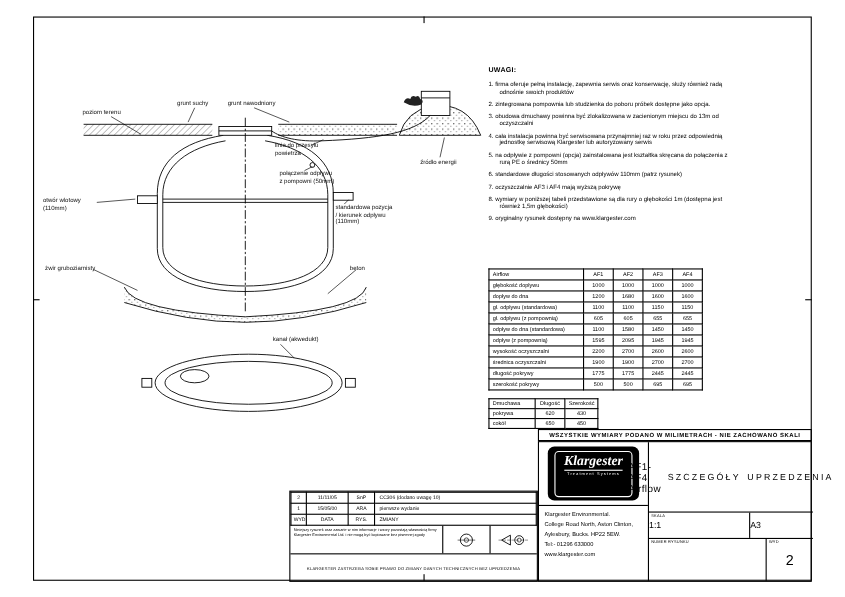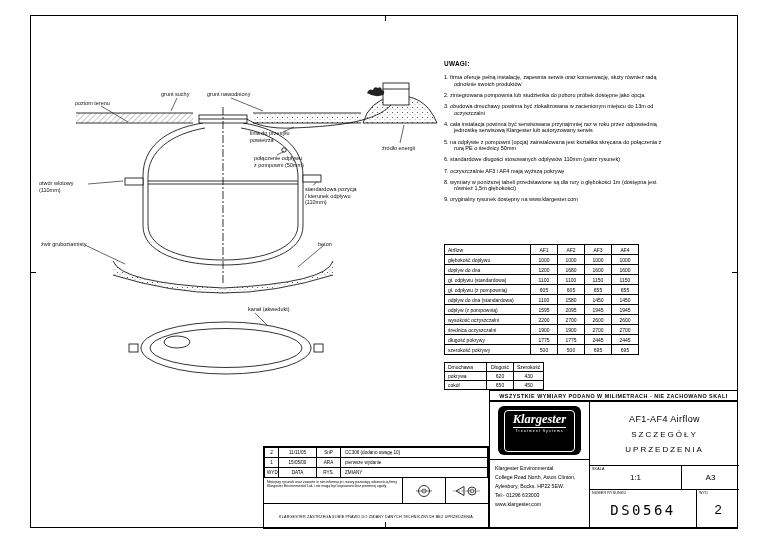--- a/index.html
+++ b/index.html
@@ -34,30 +34,30 @@
   .titleblock{position:absolute;left:458px;top:385px;width:249px;height:128px;border:1px solid #000}
   .tb-left{position:absolute;left:0;top:0;width:100px;height:100%;border-right:1px solid #000}
   .tb-logo-box{height:58px;border-bottom:1px solid #000;display:flex;align-items:center;justify-content:center}
   .logo{background:#000;border-radius:6px;padding:4px 6px 3px;text-align:center;color:#fff}
   .logo-inner{border:1px solid #fff;border-radius:4px;padding:2px 8px 18px}
   .logo-text{font-family:"Liberation Serif",serif;font-style:italic;font-weight:bold;font-size:12.5px;line-height:13px}
   .logo-sub{font-size:3.6px;letter-spacing:1px;border-top:0.5px solid #fff;margin-top:1.5px;padding-top:1px;white-space:nowrap}
   .tb-address{padding:4px 5px;font-size:5.2px;line-height:9px}
   .addr-line{white-space:nowrap}
   .tb-right{position:absolute;left:100px;top:0;width:149px;height:100%}
-  .tb-title{height:64px;border-bottom:1px solid #000;display:flex;flex-direction:column;align-items:center;justify-content:center;gap:6px}
+  .tb-title{height:64px;border-bottom:1px solid #000;display:flex;flex-direction:row;align-items:center;justify-content:center;gap:6px}
   .tb-title1{font-size:9px;letter-spacing:.4px}
   .tb-title2{font-size:8px;letter-spacing:2px}
   .tb-scale-row{height:24px;border-bottom:1px solid #000;position:relative}
   .tb-number-row{height:38px;position:relative}
   .tb-cell{position:absolute;top:0;height:100%}
   .microlabel{position:absolute;left:2px;top:1px;font-size:3.6px;letter-spacing:.2px}
   .tb-scale{left:0;width:92px;border-right:1px solid #000}
   .tb-size{left:92px;width:57px}
-  .tb-val{position:absolute;left:0;right:0;top:7px;text-align:center;font-size:8px}
+  .tb-val{position:absolute;left:0;right:0;top:7px;text-align:left;font-size:8px}
   .tb-number{left:0;width:107px;border-right:1px solid #000}
   .tb-num{position:absolute;left:0;right:0;top:12px;text-align:center;font-family:"DejaVu Sans Mono",monospace;font-size:14px;letter-spacing:2.5px}
   .tb-rev{left:107px;width:42px}
   .tb-revval{position:absolute;left:0;right:0;top:12px;text-align:center;font-size:13px}
 
   .revblock{position:absolute;left:232px;top:430px;width:226px;height:83px;border:1px solid #000}
   .rev-table{width:100%;font-size:4.6px;table-layout:fixed}
   .rev-table td{border:0.7px solid #000;height:10px;padding:0 2px;text-align:center;white-space:nowrap;overflow:hidden}
   .rev-table td:last-child{text-align:left;padding-left:4px}
   .rev-bottom{display:flex;height:26px;border-bottom:0.7px solid #000}
@@ -319,21 +319,20 @@
           <span class="microlabel">SKALA</span>
           <span class="tb-val">1:1</span>
         </div>
         <div class="tb-cell tb-size">
           <span class="tb-val">A3</span>
         </div>
       </div>
       <div class="tb-number-row">
         <div class="tb-cell tb-number">
           <span class="microlabel">NUMER RYSUNKU</span>
-          <span class="tb-num">DS0564</span>
         </div>
         <div class="tb-cell tb-rev">
           <span class="microlabel">WYD</span>
           <span class="tb-revval">2</span>
         </div>
       </div>
     </div>
   </div>
 
   <div class="revblock">

